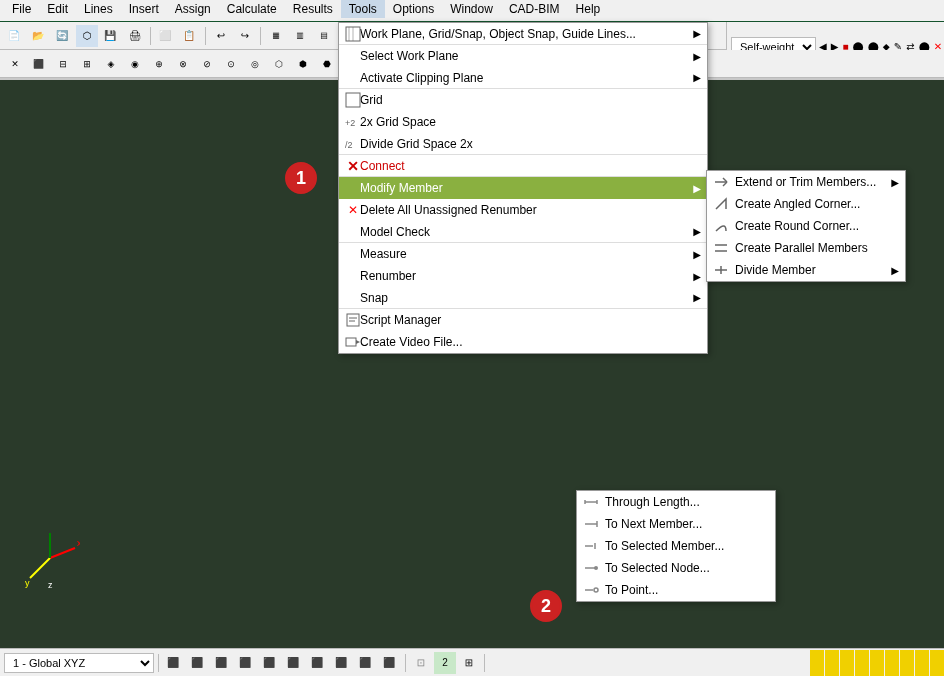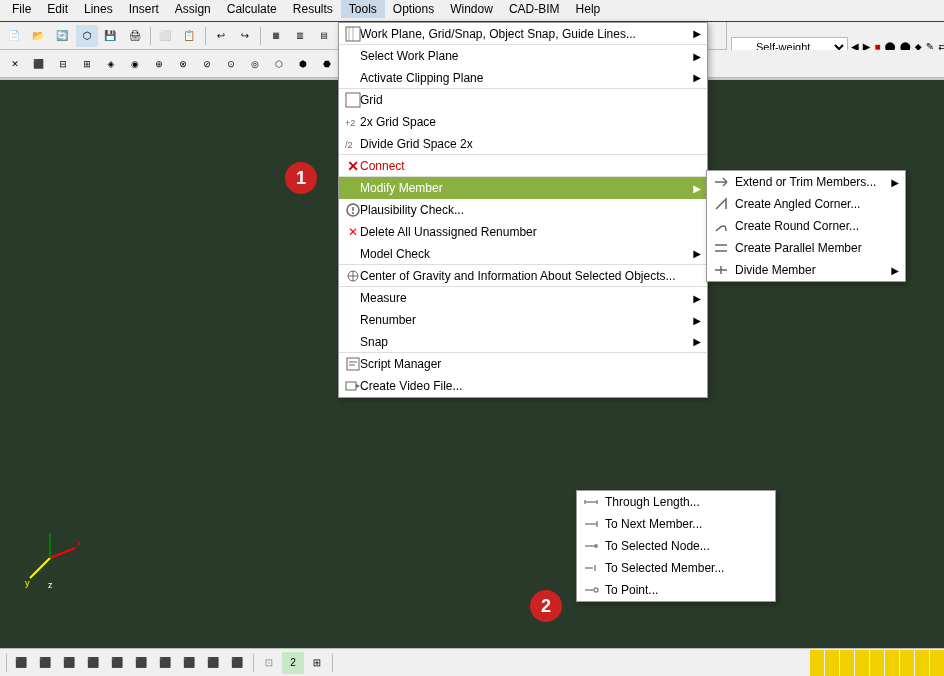--- a/index.html
+++ b/index.html
@@ -53,21 +53,21 @@
     .toolbar-separator {
       width: 1px;
       height: 18px;
       background: #bbb;
       margin: 0 2px;
     }
     .toolbar-combo {
       height: 20px;
       border: 1px solid #bbb;
       background: white;
-      padding: 0 20px;
+      padding: 0 4px;
       font-size: 11px;
     }
 
     
     .toolbar-row2 {
       display: flex;
       align-items: center;
       height: 28px;
       background: #f0f0f0;
       border-bottom: 1px solid #bbb;
@@ -392,51 +392,31 @@
   <div class="menu-item separator-after" style="color:#cc0000;">
     <span class="menu-icon" style="color:#cc0000;font-size:14px;font-weight:bold;">✕</span>
     <span>Connect</span>
   </div>
 
   <div class="menu-item highlighted">
     <span>Modify Member</span>
     <span class="submenu-arrow">▶</span>
   </div>
 
-  <div class="menu-item">
-    <span class="menu-icon">
-      <svg width="16" height="16">
-          <circle cx="8" cy="8" r="6" fill="none" stroke="#666" stroke-width="1.5"></circle>
-          <line x1="8" y1="5" x2="8" y2="9" stroke="#666" stroke-width="1.5"></line>
-          <circle cx="8" cy="11" r="1" fill="#666"></circle>
-        </svg>
-    </span>
-    <span>Plausibility Check...</span>
-  </div>
 
   <div class="menu-item">
     <span class="menu-icon" style="color:red;font-size:12px;">✕</span>
     <span>Delete All Unassigned Renumber</span>
   </div>
 
   <div class="menu-item separator-after">
     <span>Model Check</span>
     <span class="submenu-arrow">▶</span>
   </div>
 
-  <div class="menu-item separator-after">
-    <span class="menu-icon">
-      <svg width="16" height="16">
-          <circle cx="8" cy="8" r="5" fill="none" stroke="#666" stroke-width="1"></circle>
-          <line x1="8" y1="3" x2="8" y2="13" stroke="#666" stroke-width="1"></line>
-          <line x1="3" y1="8" x2="13" y2="8" stroke="#666" stroke-width="1"></line>
-        </svg>
-    </span>
-    <span>Center of Gravity and Information About Selected Objects...</span>
-  </div>
 
   <div class="menu-item">
     <span>Measure</span>
     <span class="submenu-arrow">▶</span>
   </div>
 
   <div class="menu-item">
     <span>Renumber</span>
     <span class="submenu-arrow">▶</span>
   </div>
@@ -500,21 +480,21 @@
     <span>Create Round Corner...</span>
   </div>
 
   <div class="menu-item">
     <span class="menu-icon">
       <svg width="16" height="16">
           <line x1="2" y1="5" x2="14" y2="5" stroke="#666" stroke-width="1.5"></line>
           <line x1="2" y1="11" x2="14" y2="11" stroke="#666" stroke-width="1.5"></line>
         </svg>
     </span>
-    <span>Create Parallel Member</span>
+    <span>Create Parallel Members</span>
   </div>
 
   <div class="menu-item">
     <span class="menu-icon">
       <svg width="16" height="16">
           <line x1="2" y1="8" x2="14" y2="8" stroke="#666" stroke-width="1.5"></line>
           <line x1="8" y1="4" x2="8" y2="12" stroke="#666" stroke-width="1.5"></line>
         </svg>
     </span>
     <span>Divide Member</span>
@@ -542,49 +522,52 @@
           <line x1="2" y1="8" x2="14" y2="8" stroke="#888" stroke-width="1.5"></line>
           <line x1="14" y1="5" x2="14" y2="11" stroke="#888" stroke-width="1.5"></line>
         </svg>
     </span>
     <span>To Next Member...</span>
   </div>
 
   <div class="menu-item">
     <span class="menu-icon">
       <svg width="16" height="16">
+          <line x1="2" y1="8" x2="10" y2="8" stroke="#888" stroke-width="1.5"></line>
+          <line x1="12" y1="5" x2="12" y2="11" stroke="#888" stroke-width="1.5"></line>
+        </svg>
+    </span>
+    <span>To Selected Member...</span>
+  </div>
+
+  <div class="menu-item">
+    <span class="menu-icon">
+      <svg width="16" height="16">
           <line x1="2" y1="8" x2="12" y2="8" stroke="#888" stroke-width="1.5"></line>
           <circle cx="13" cy="8" r="2" fill="#888"></circle>
         </svg>
     </span>
     <span>To Selected Node...</span>
   </div>
 
   <div class="menu-item">
     <span class="menu-icon">
       <svg width="16" height="16">
           <line x1="2" y1="8" x2="10" y2="8" stroke="#888" stroke-width="1.5"></line>
-          <line x1="12" y1="5" x2="12" y2="11" stroke="#888" stroke-width="1.5"></line>
-        </svg>
-    </span>
-    <span>To Selected Member...</span>
-  </div>
-
-  <div class="menu-item">
-    <span class="menu-icon">
-      <svg width="16" height="16">
-          <line x1="2" y1="8" x2="10" y2="8" stroke="#888" stroke-width="1.5"></line>
           <circle cx="13" cy="8" r="2" fill="none" stroke="#888" stroke-width="1.5"></circle>
         </svg>
     </span>
     <span>To Point...</span>
   </div>
 </div>
 
 <div class="status-bar" style="z-index:50;">
+  <select class="status-combo">
+    <option>1 - Global XYZ</option>
+  </select>
   <div class="toolbar-separator"></div>
   <button class="toolbar-btn" style="font-size:10px;">⬛</button>
   <button class="toolbar-btn" style="font-size:10px;">⬛</button>
   <button class="toolbar-btn" style="font-size:10px;">⬛</button>
   <button class="toolbar-btn" style="font-size:10px;">⬛</button>
   <button class="toolbar-btn" style="font-size:10px;">⬛</button>
   <button class="toolbar-btn" style="font-size:10px;">⬛</button>
   <button class="toolbar-btn" style="font-size:10px;">⬛</button>
   <button class="toolbar-btn" style="font-size:10px;">⬛</button>
   <button class="toolbar-btn" style="font-size:10px;">⬛</button>

